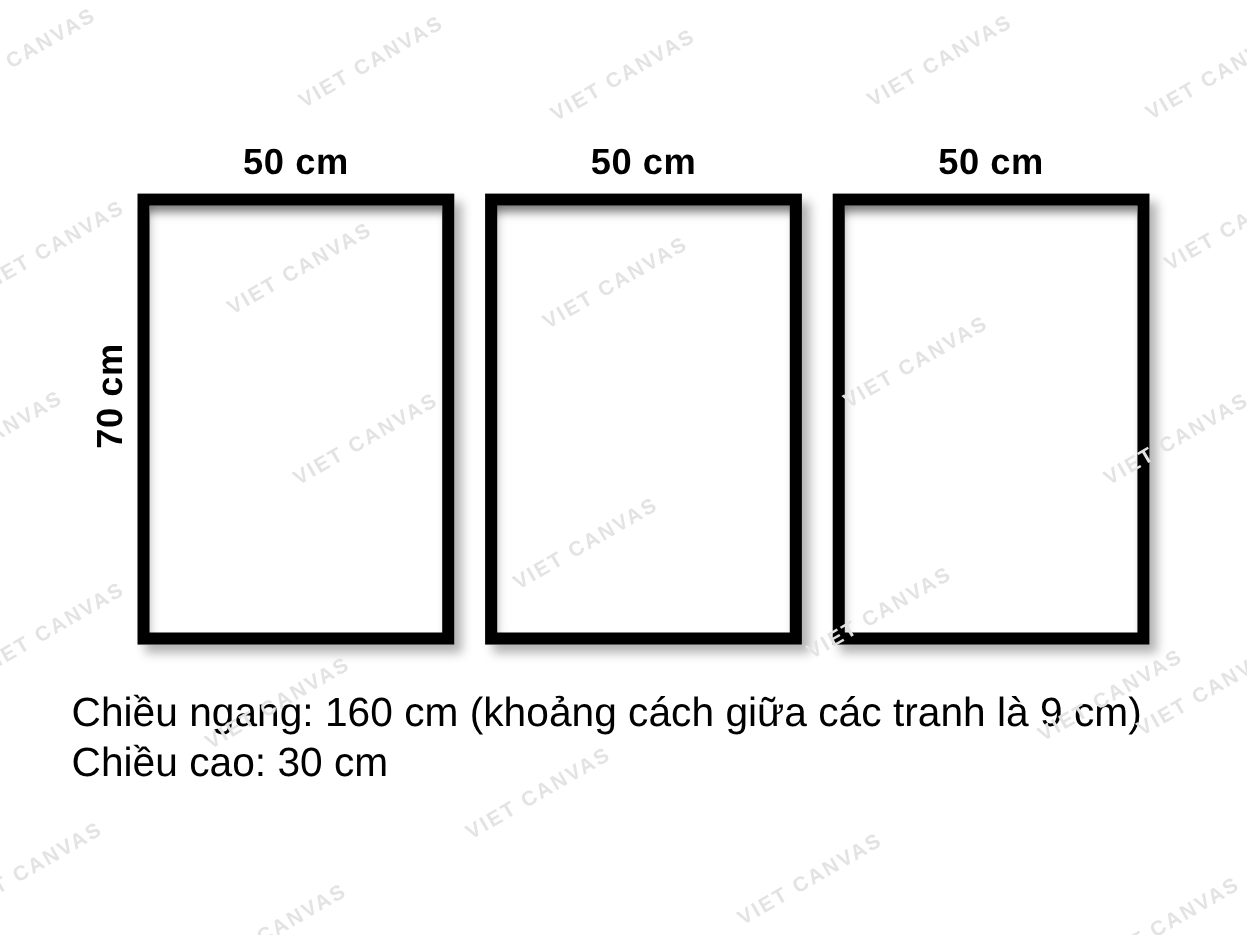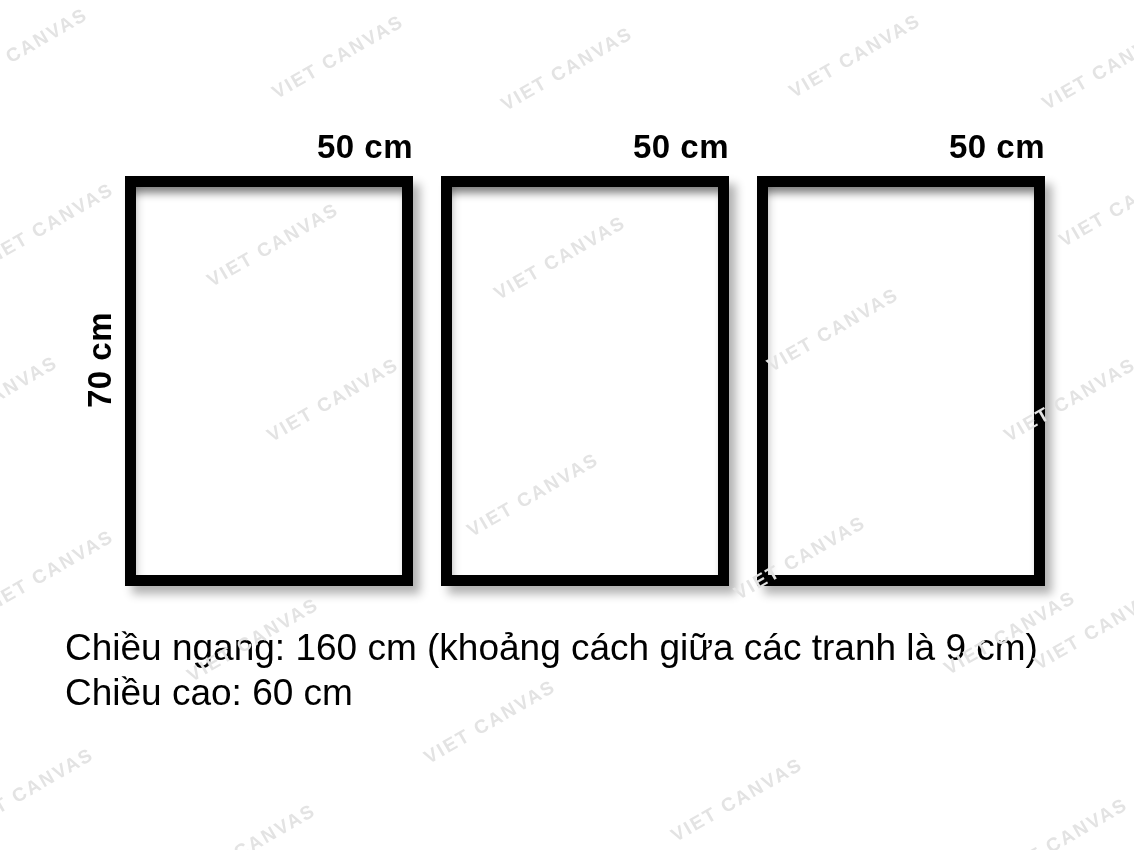--- a/index.html
+++ b/index.html
@@ -11,21 +11,21 @@
     font-family:"Liberation Sans","DejaVu Sans",sans-serif;
     margin:0 auto;
   }
   
   .frame-group{position:absolute;top:128px;width:288px;}
   .fg1{left:125px;}
   .fg2{left:441px;}
   .fg3{left:757px;}
   .width-label{
     position:absolute;top:0;left:0;width:100%;
-    text-align:right;
+    text-align:center;
     font-size:33px;font-weight:bold;color:#000;
     letter-spacing:0.5px;
     white-space:nowrap;
   }
   .frame-box{
     position:absolute;top:48px;left:0;
     box-sizing:border-box;
     width:288px;height:410px;
     border:11px solid #000;
     background:#fff;
@@ -82,21 +82,21 @@
 
   <div class="frame-group fg3">
     <div class="width-label">50 cm</div>
     <div class="frame-box"></div>
   </div>
 
   <div class="height-label">70 cm</div>
 
   <div class="caption">
     <div>Chiều ngang: 160 cm (khoảng cách giữa các tranh là 9 cm)</div>
-    <div>Chiều cao: 60 cm</div>
+    <div>Chiều cao: 30 cm</div>
   </div>
 
   <div id="wm-layer">
       <div class="wm" style="left: 22px; top: 50px; color: rgb(227, 227, 227); transform: translate(-50%, -50%) rotate(-30deg);">VIET CANVAS</div>
       <div class="wm" style="left: 338px; top: 57px; color: rgb(227, 227, 227); transform: translate(-50%, -50%) rotate(-30deg);">VIET CANVAS</div>
       <div class="wm" style="left: 567px; top: 69px; color: rgb(227, 227, 227); transform: translate(-50%, -50%) rotate(-30deg);">VIET CANVAS</div>
       <div class="wm" style="left: 855px; top: 56px; color: rgb(227, 227, 227); transform: translate(-50%, -50%) rotate(-30deg);">VIET CANVAS</div>
       <div class="wm" style="left: 1108px; top: 68px; color: rgb(227, 227, 227); transform: translate(-50%, -50%) rotate(-30deg);">VIET CANVAS</div>
       <div class="wm" style="left: 48px; top: 225px; color: rgb(227, 227, 227); transform: translate(-50%, -50%) rotate(-30deg);">VIET CANVAS</div>
       <div class="wm" style="left: 273px; top: 245px; color: rgb(227, 227, 227); transform: translate(-50%, -50%) rotate(-30deg);">VIET CANVAS</div>

